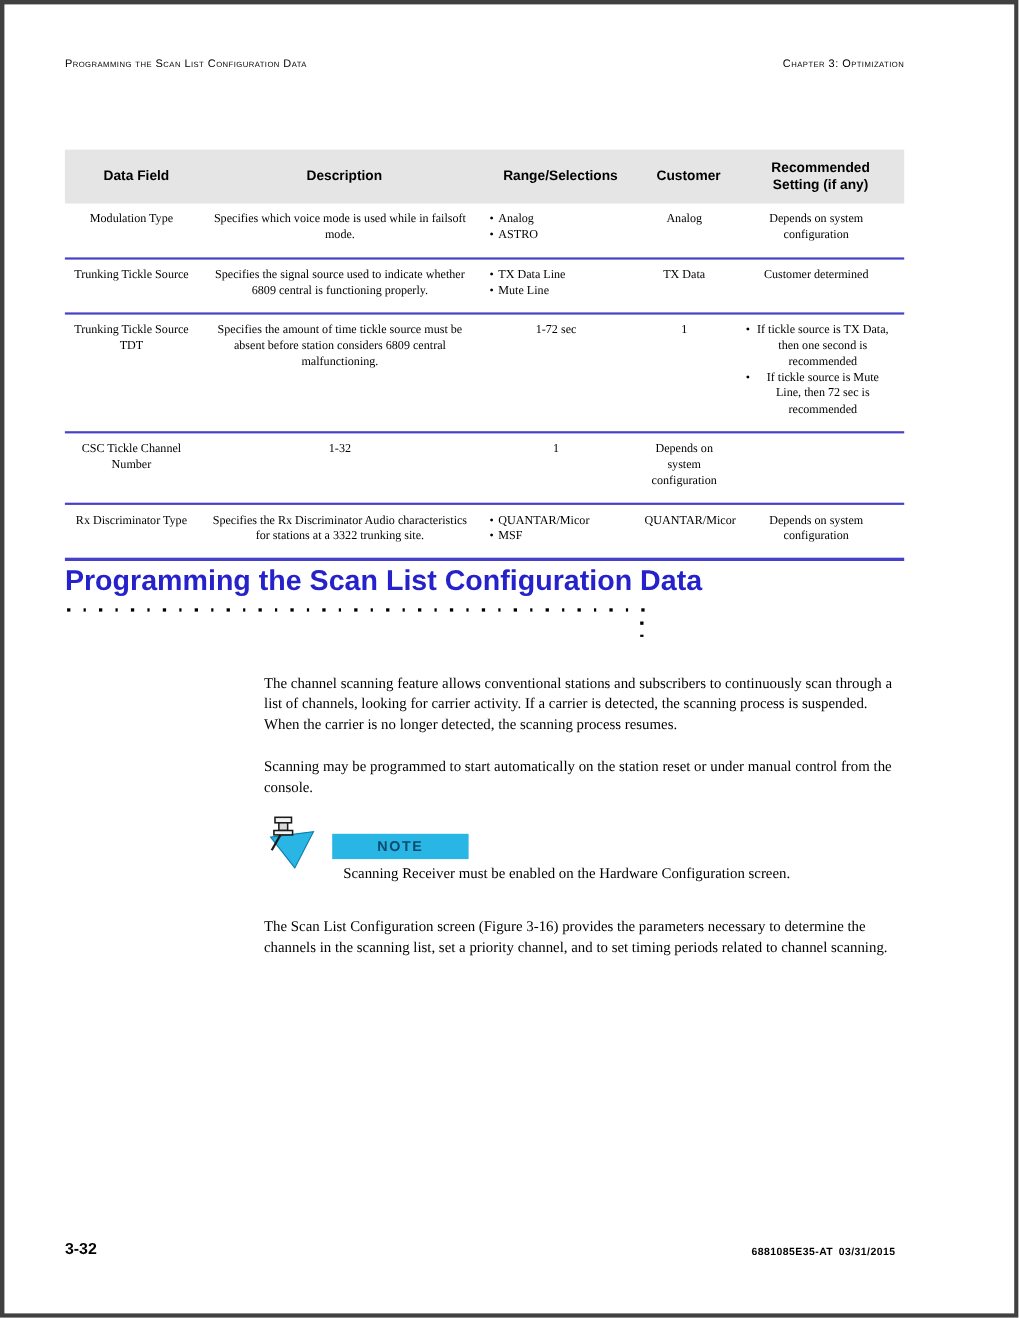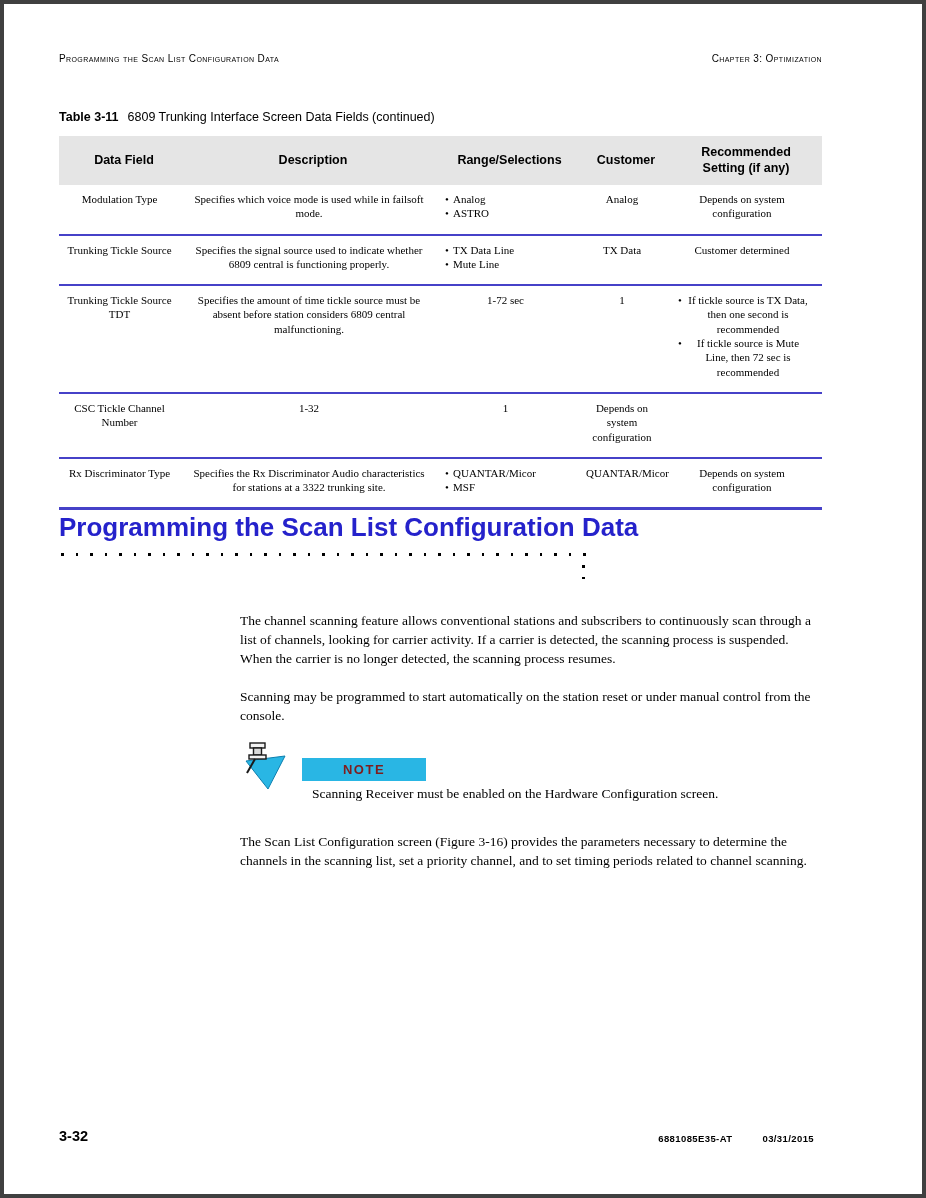--- a/index.html
+++ b/index.html
@@ -100,21 +100,21 @@
 
   
   .note-icon { position: absolute; top: 736px; left: 233px; }
   .note-banner {
     position: absolute;
     top: 754px; left: 298px;
     width: 124px; height: 23px;
     background: #29b6e4;
     display: flex; align-items: center; justify-content: center;
     font-family: "Liberation Sans", sans-serif;
-    font-weight: bold; font-size: 13px; color: #7f1d1d;
+    font-weight: bold; font-size: 13px; color: #0c4a6e;
     letter-spacing: 1.5px;
   }
   .note-text {
     position: absolute;
     top: 782px; left: 308px; width: 520px;
     font-size: 13.5px;
   }
 
   
   .footer-left {
@@ -123,35 +123,32 @@
     font-family: "Liberation Sans", sans-serif;
     font-weight: bold; font-size: 14.5px;
   }
   .footer-right {
     position: absolute;
     top: 1129px; right: 108px;
     font-family: "Liberation Sans", sans-serif;
     font-weight: bold; font-size: 9.5px;
     letter-spacing: 0.4px;
   }
-  .footer-right .doc-date { margin-left: 30px; }
+  .footer-right .doc-date { margin-left: 5px; }
 </style>
 </head>
 <body>
 
 <div class="page">
 
   <div class="running-header">
     <span>Programming the Scan List Configuration Data</span>
     <span>Chapter 3: Optimization</span>
   </div>
 
-  <div class="table-caption">
-    <span class="cap-label">Table 3-11</span><span class="cap-text">6809 Trunking Interface Screen Data Fields (continued)</span>
-  </div>
 
   <div class="data-table">
     <div class="thead" id="table-head">
         <div class="th">Data Field</div>
         <div class="th">Description</div>
         <div class="th">Range/Selections</div>
         <div class="th">Customer</div>
         <div class="th">Recommended Setting (if any)</div>
       </div>
     <div id="table-body">

